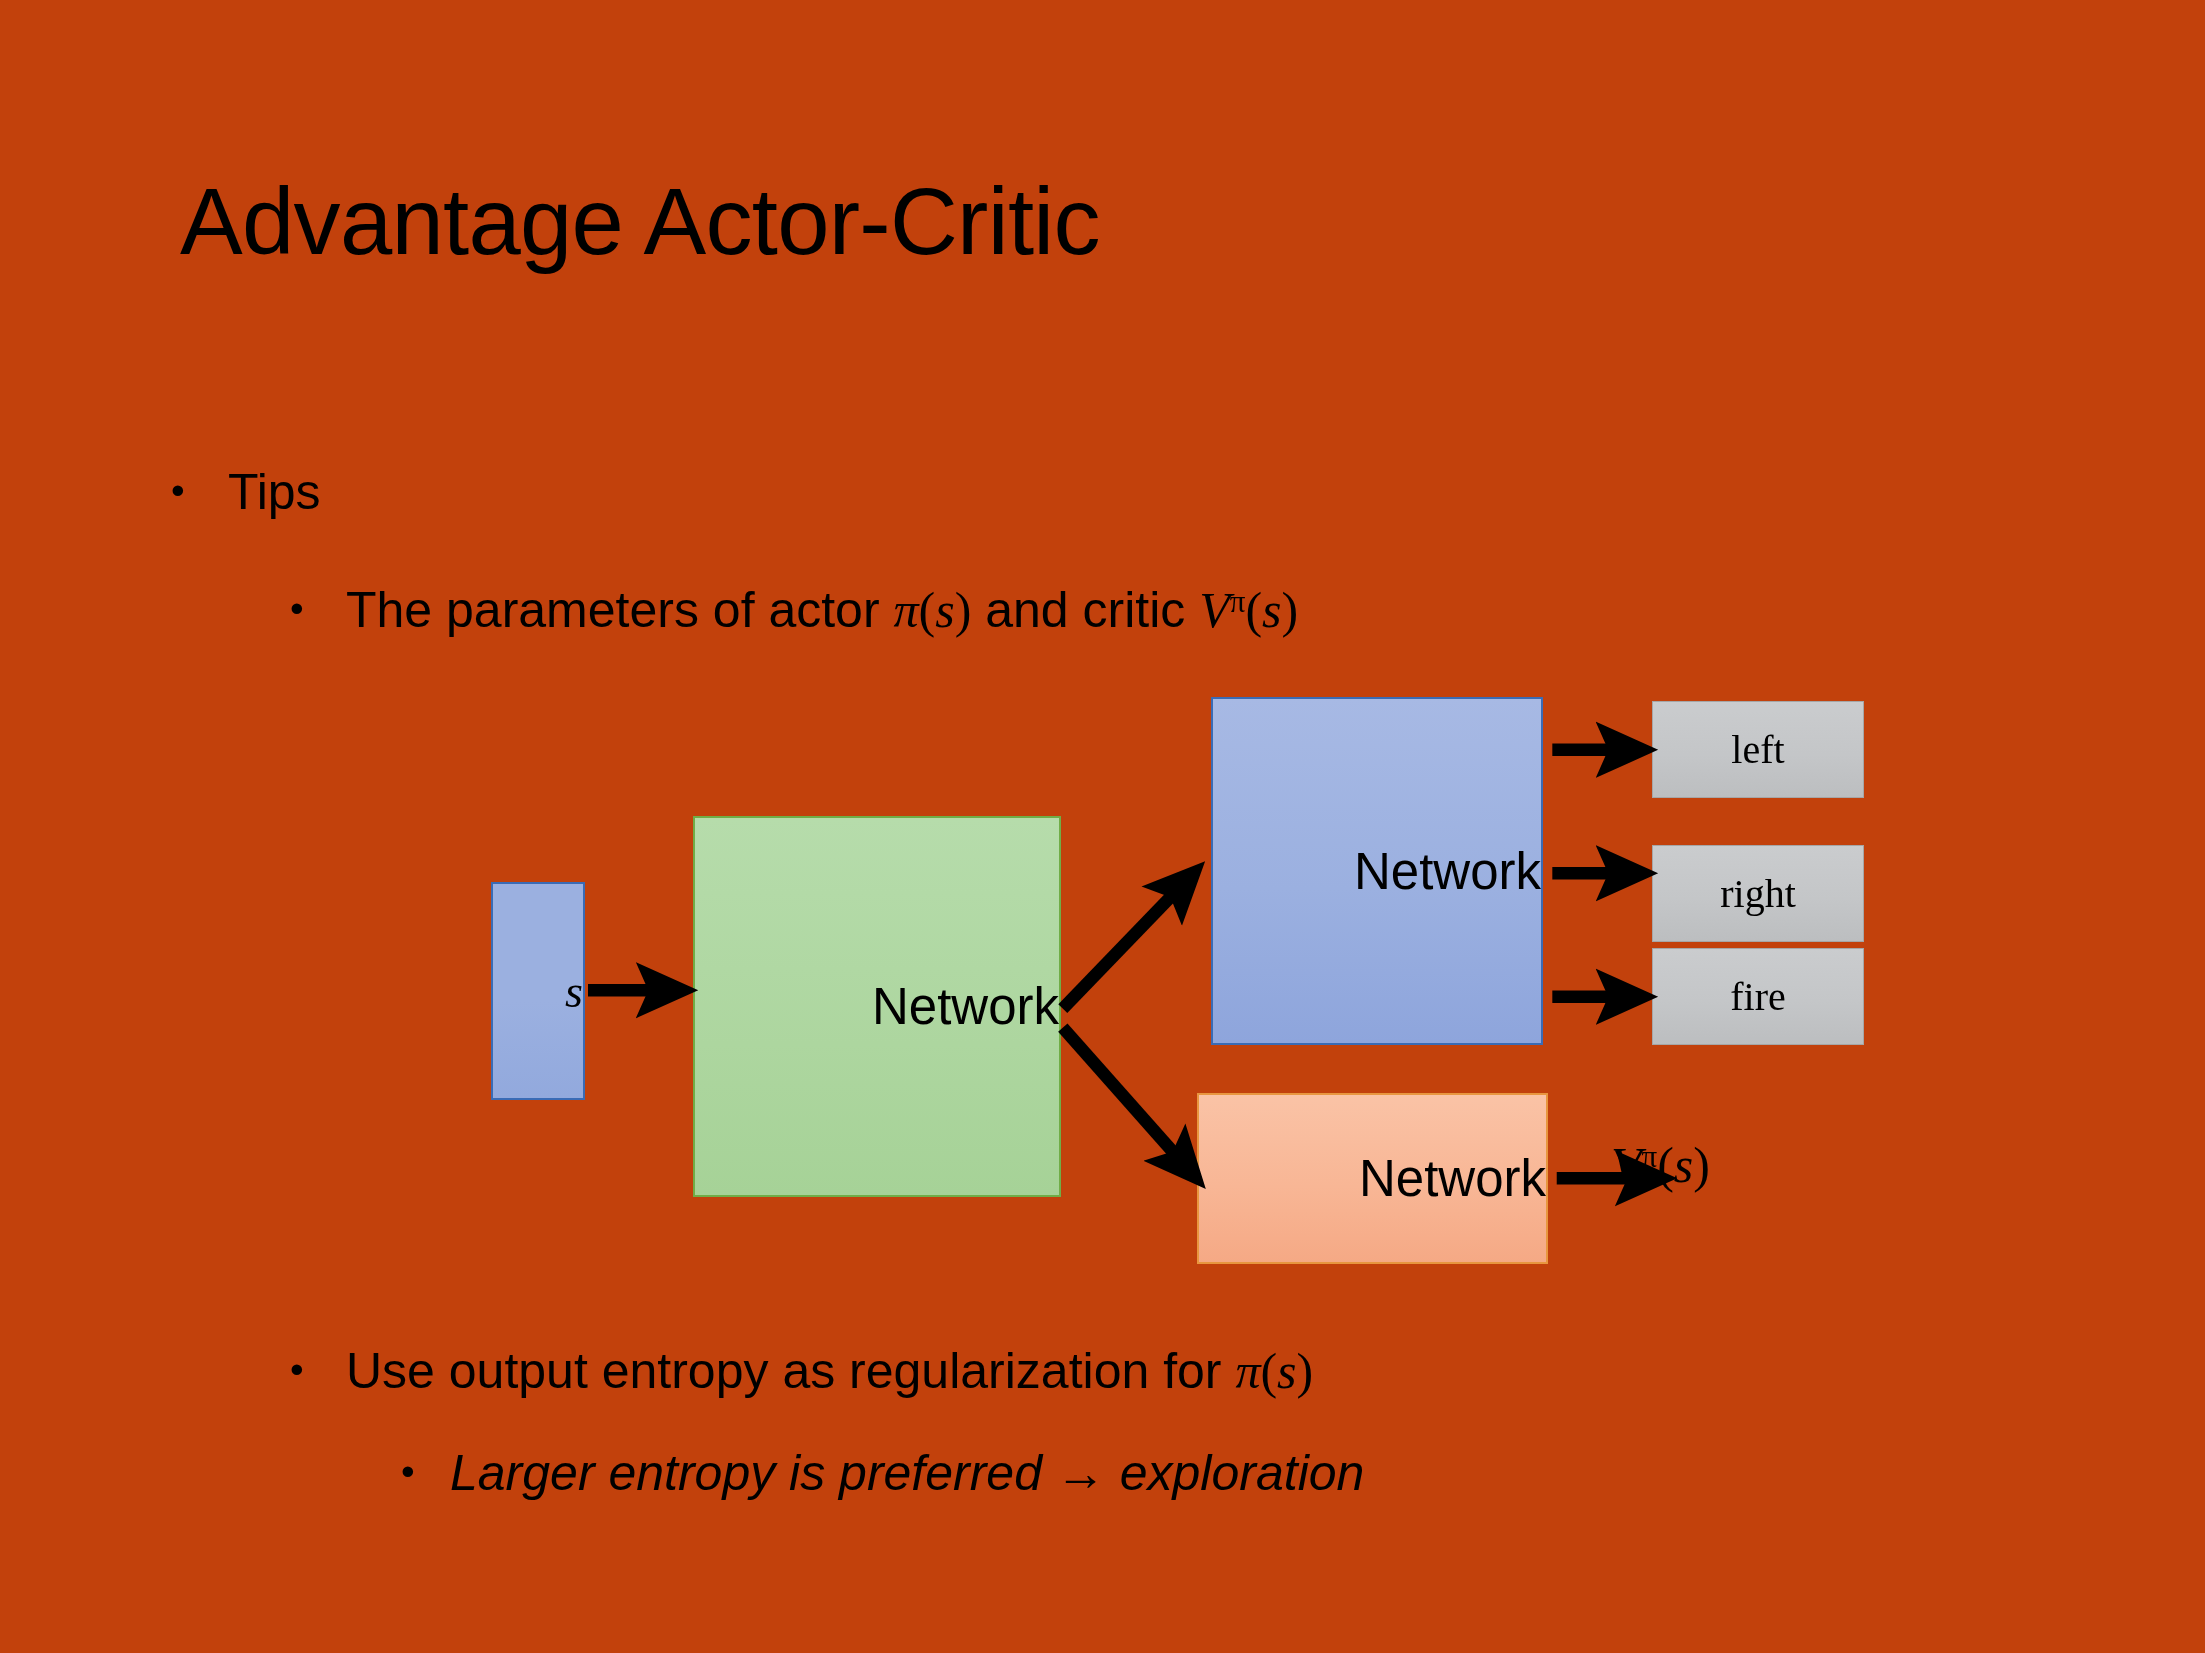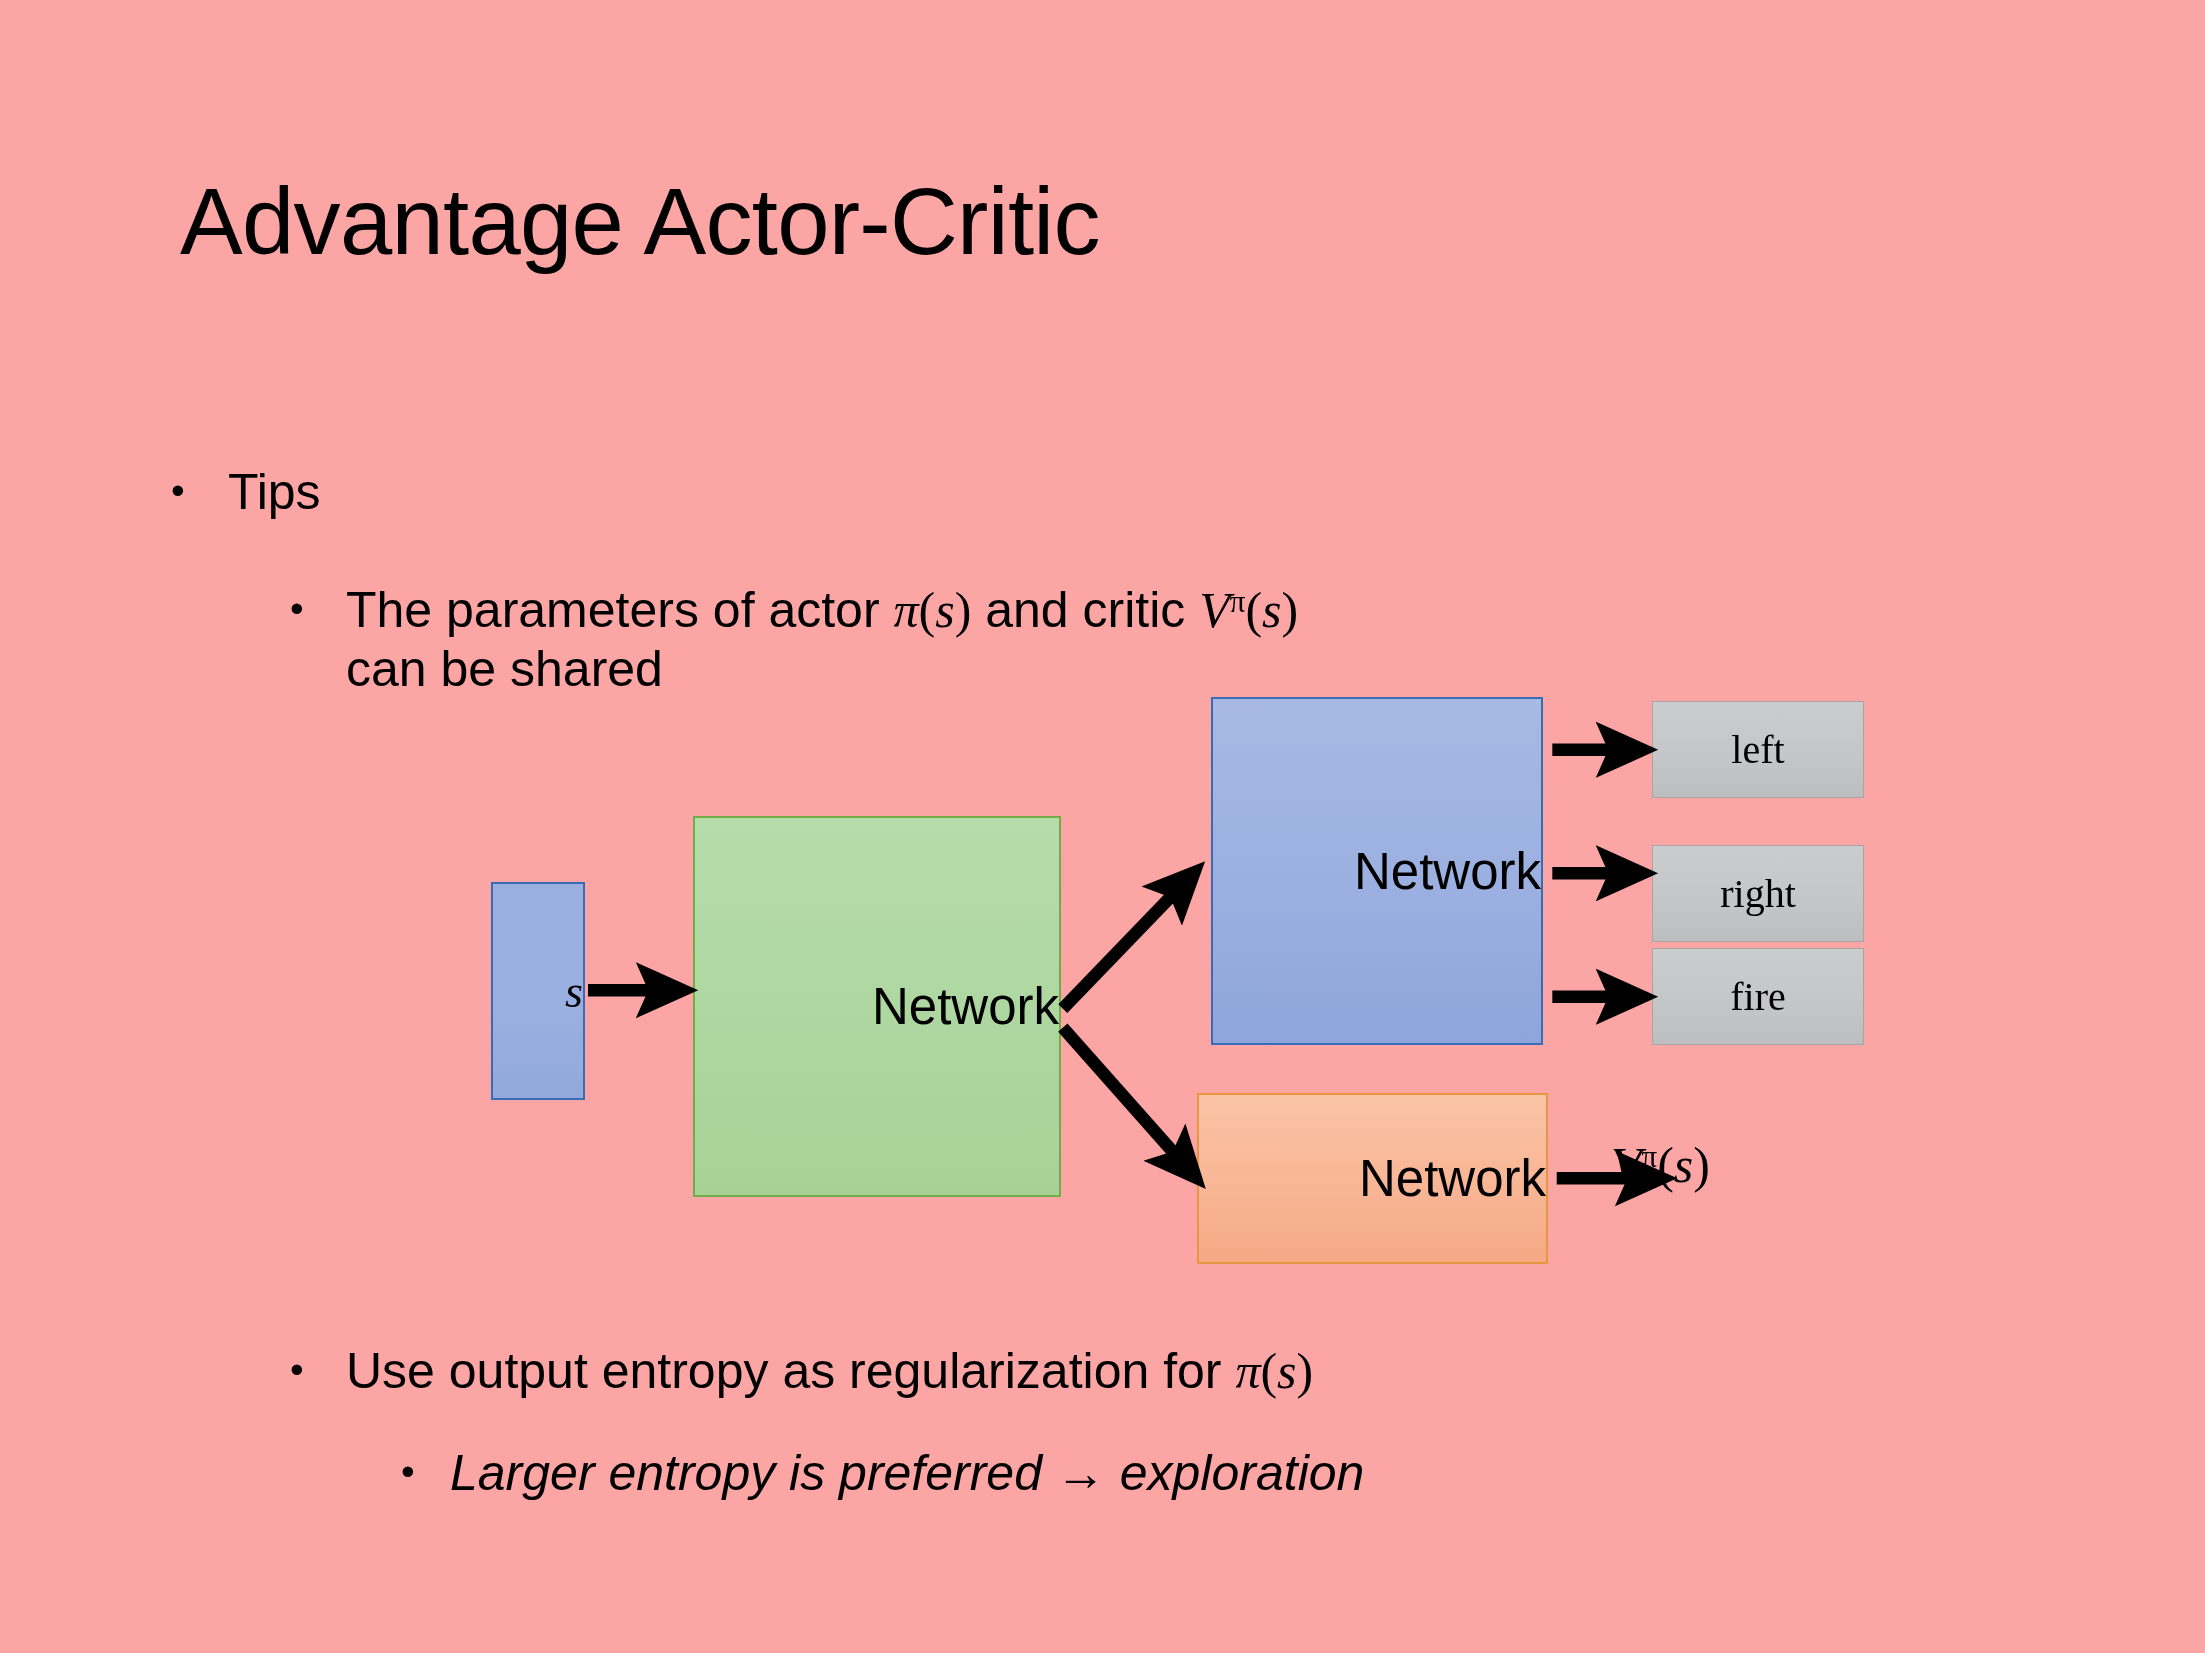--- a/index.html
+++ b/index.html
@@ -7,21 +7,21 @@
     padding: 0;
     background: #ffffff;
   }
   body {
     font-family: "Liberation Sans", sans-serif;
   }
   #slide {
     position: relative;
     width: 2205px;
     height: 1654px;
-    background: #fca5a5;
+    background: #c2410c;
     overflow: hidden;
   }
 
   
   #slide-title {
     position: absolute;
     left: 180px;
     top: 173px;
     width: 1838px;
     font-family: "Liberation Sans", sans-serif;
@@ -208,21 +208,20 @@
   <div class="bullet" id="bullet-tips">
     <span class="dot">•</span>
     <span class="txt">Tips</span>
   </div>
 
   <div class="bullet" id="bullet-params">
     <span class="dot">•</span>
     <span class="txt">
       <span>The parameters of actor </span><span class="math"><span>π</span><span class="paren">(</span><span>s</span><span class="paren">)</span></span><span>  and critic </span><span class="math"><span>V</span><sup>π</sup><span class="paren">(</span><span>s</span><span class="paren">)</span></span>
       <br>
-      <span>can be shared</span>
     </span>
   </div>
 
   <div id="node-state" class="node">
     <span class="lbl">s</span>
   </div>
 
   <div id="node-shared" class="node">
     <span class="lbl">Network</span>
   </div>

